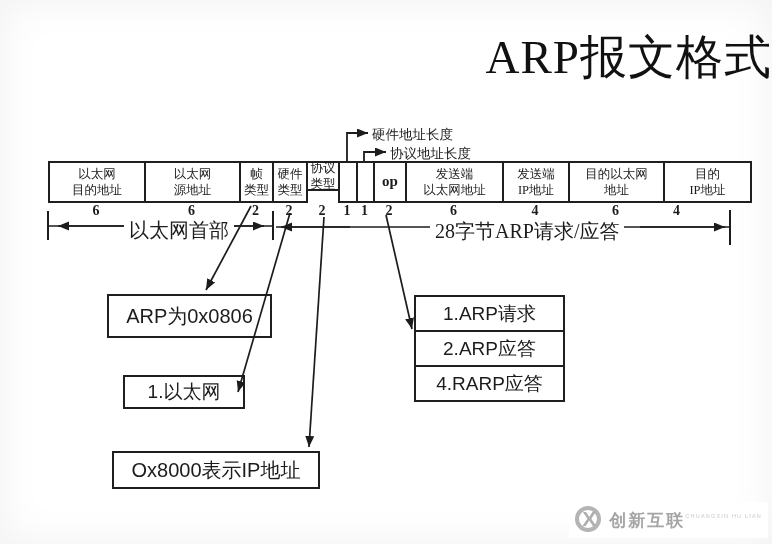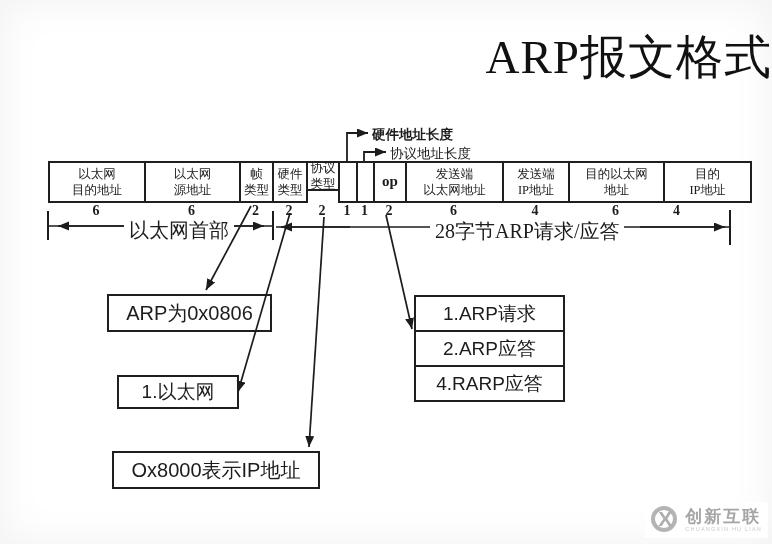--- a/index.html
+++ b/index.html
@@ -32,22 +32,22 @@
   }
   .span-label{
     position:absolute;z-index:6;background:#ffffff;padding:0 5px;
     font-size:20px;white-space:nowrap;color:#1c1c1c;
   }
   .callout{
     position:absolute;border:2px solid #1f1f1f;background:#ffffff;z-index:6;
     display:flex;align-items:center;justify-content:center;text-align:center;
     font-family:"Liberation Sans","DejaVu Sans",sans-serif;box-sizing:border-box;
   }
-  #callout-frame-type{left:107px;top:294px;width:165px;height:38px;font-size:20px;}
-  #callout-hardware-type{left:117px;top:375px;width:122px;height:34px;font-size:19px;}
+  #callout-frame-type{left:107px;top:294px;width:165px;height:44px;font-size:20px;}
+  #callout-hardware-type{left:123px;top:375px;width:122px;height:34px;font-size:19px;}
   #callout-protocol-type{left:112px;top:451px;width:208px;height:38px;font-size:20px;}
   #op-list{position:absolute;left:414px;top:279px;width:151px;z-index:6;
     font-family:"Liberation Sans","DejaVu Sans",sans-serif;}
   .op-row{
     box-sizing:border-box;border:2px solid #1f1f1f;background:#fff;height:37px;
     display:flex;align-items:center;justify-content:center;font-size:19px;margin-top:-2px;
   }
   .op-row:first-child{margin-top:16px;}
   .watermark{
     position:absolute;right:4px;bottom:6px;z-index:9;background:#fff;
@@ -56,21 +56,21 @@
   }
   .wm-logo{position:relative;width:28px;height:28px;flex:0 0 auto;}
   .wm-circle{
     position:absolute;left:0;top:0;width:26px;height:26px;border-radius:50%;
     border:4px solid #b4b4b4;box-sizing:border-box;
   }
   .wm-x{
     position:absolute;left:7px;top:1px;font-size:21px;font-weight:bold;color:#aeaeae;
     font-family:"Liberation Sans",sans-serif;background:transparent;
   }
-  .wm-text{display:flex;flex-direction:column;line-height:1;}
+  .wm-text{display:flex;line-height:1;}
   .wm-name{font-size:17px;font-weight:bold;color:#a5a5a5;letter-spacing:2px;}
   .wm-sub{font-size:5.5px;color:#c9c9c9;letter-spacing:1.2px;margin-top:2px;}
 </style>
 </head>
 <body>
 
 <div class="canvas">
 
   <div class="title">ARP报文格式</div>
 
@@ -129,21 +129,21 @@
       <div class="byte-num" style="left: 322px;">2</div>
       <div class="byte-num" style="left: 347px;">1</div>
       <div class="byte-num" style="left: 364.5px;">1</div>
       <div class="byte-num" style="left: 389px;">2</div>
       <div class="byte-num" style="left: 453.5px;">6</div>
       <div class="byte-num" style="left: 535px;">4</div>
       <div class="byte-num" style="left: 615.5px;">6</div>
       <div class="byte-num" style="left: 676.5px;">4</div>
     </div>
 
-  <div class="pointer-label" style="left:372px;top:126px;font-weight:bold;">硬件地址长度</div>
+  <div class="pointer-label" style="left:372px;top:126px;">硬件地址长度</div>
   <div class="pointer-label" style="left:390px;top:145px;">协议地址长度</div>
 
   <div class="span-label" style="left:124px;top:217px;">以太网首部</div>
   <div class="span-label" style="left:430px;top:218px;">28字节ARP请求/应答</div>
 
   <div class="callout" id="callout-frame-type">ARP为0x0806</div>
   <div class="callout" id="callout-hardware-type">1.以太网</div>
   <div class="callout" id="callout-protocol-type">Ox8000表示IP地址</div>
   <div id="op-list">
       <div class="op-row">1.ARP请求</div>

